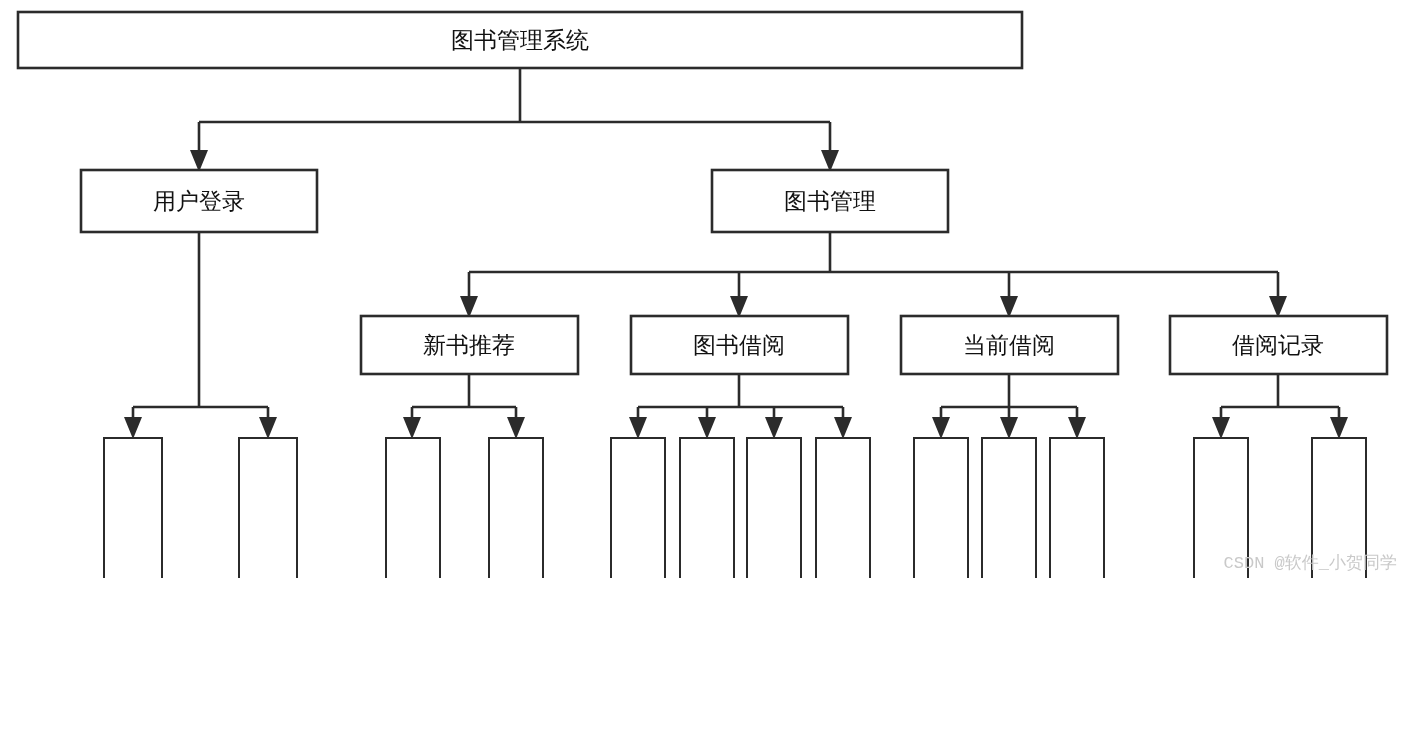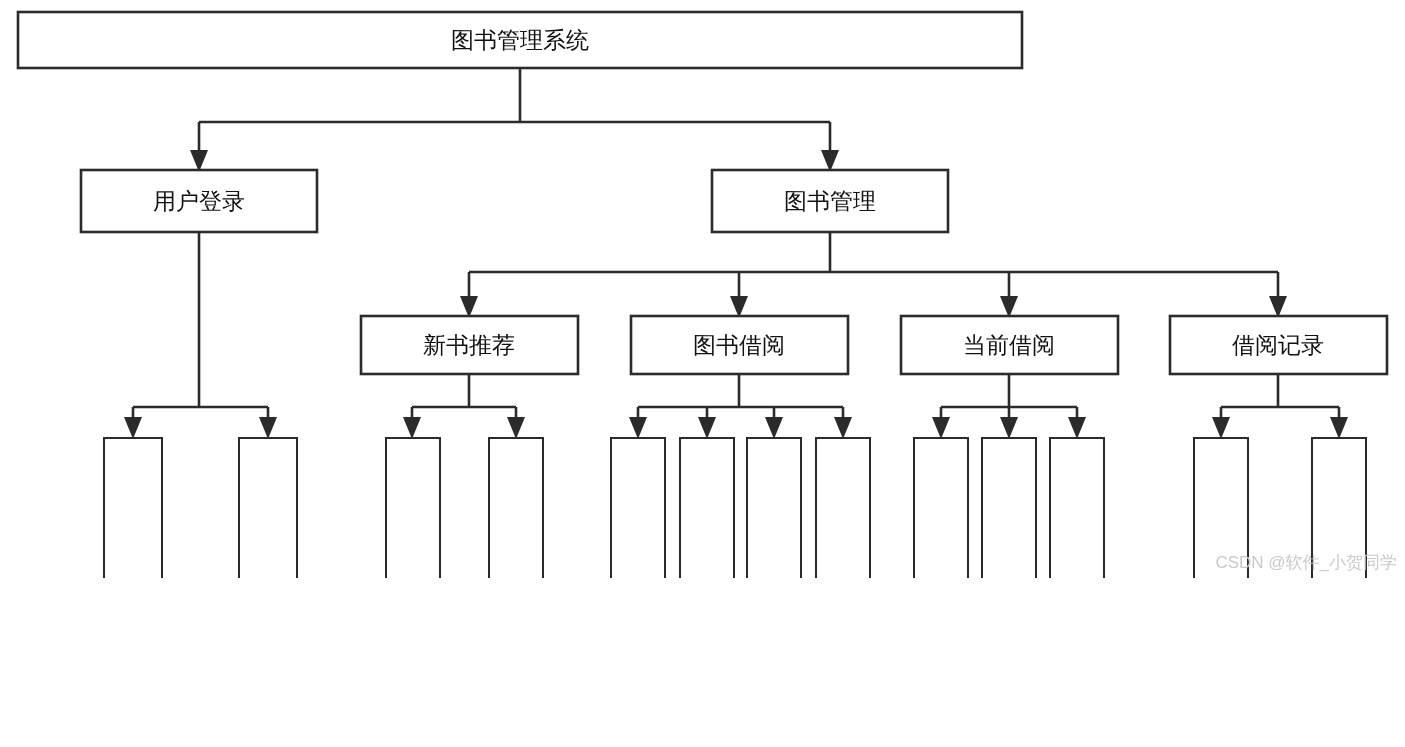--- a/index.html
+++ b/index.html
@@ -51,21 +51,21 @@
   .label-v {
     font-size: 23px;
     writing-mode: vertical-rl;
     text-orientation: upright;
     letter-spacing: 2px;
   }
   .watermark {
     position: absolute;
     right: 8px;
     bottom: 4px;
-    font-family: Liberation Sans, sans-serif;
+    font-family: Liberation Mono, monospace;
     font-size: 17px;
     color: #c9c9c9;
     white-space: nowrap;
     pointer-events: none;
     user-select: none;
   }
 </style>
 </head>
 <body>
 

